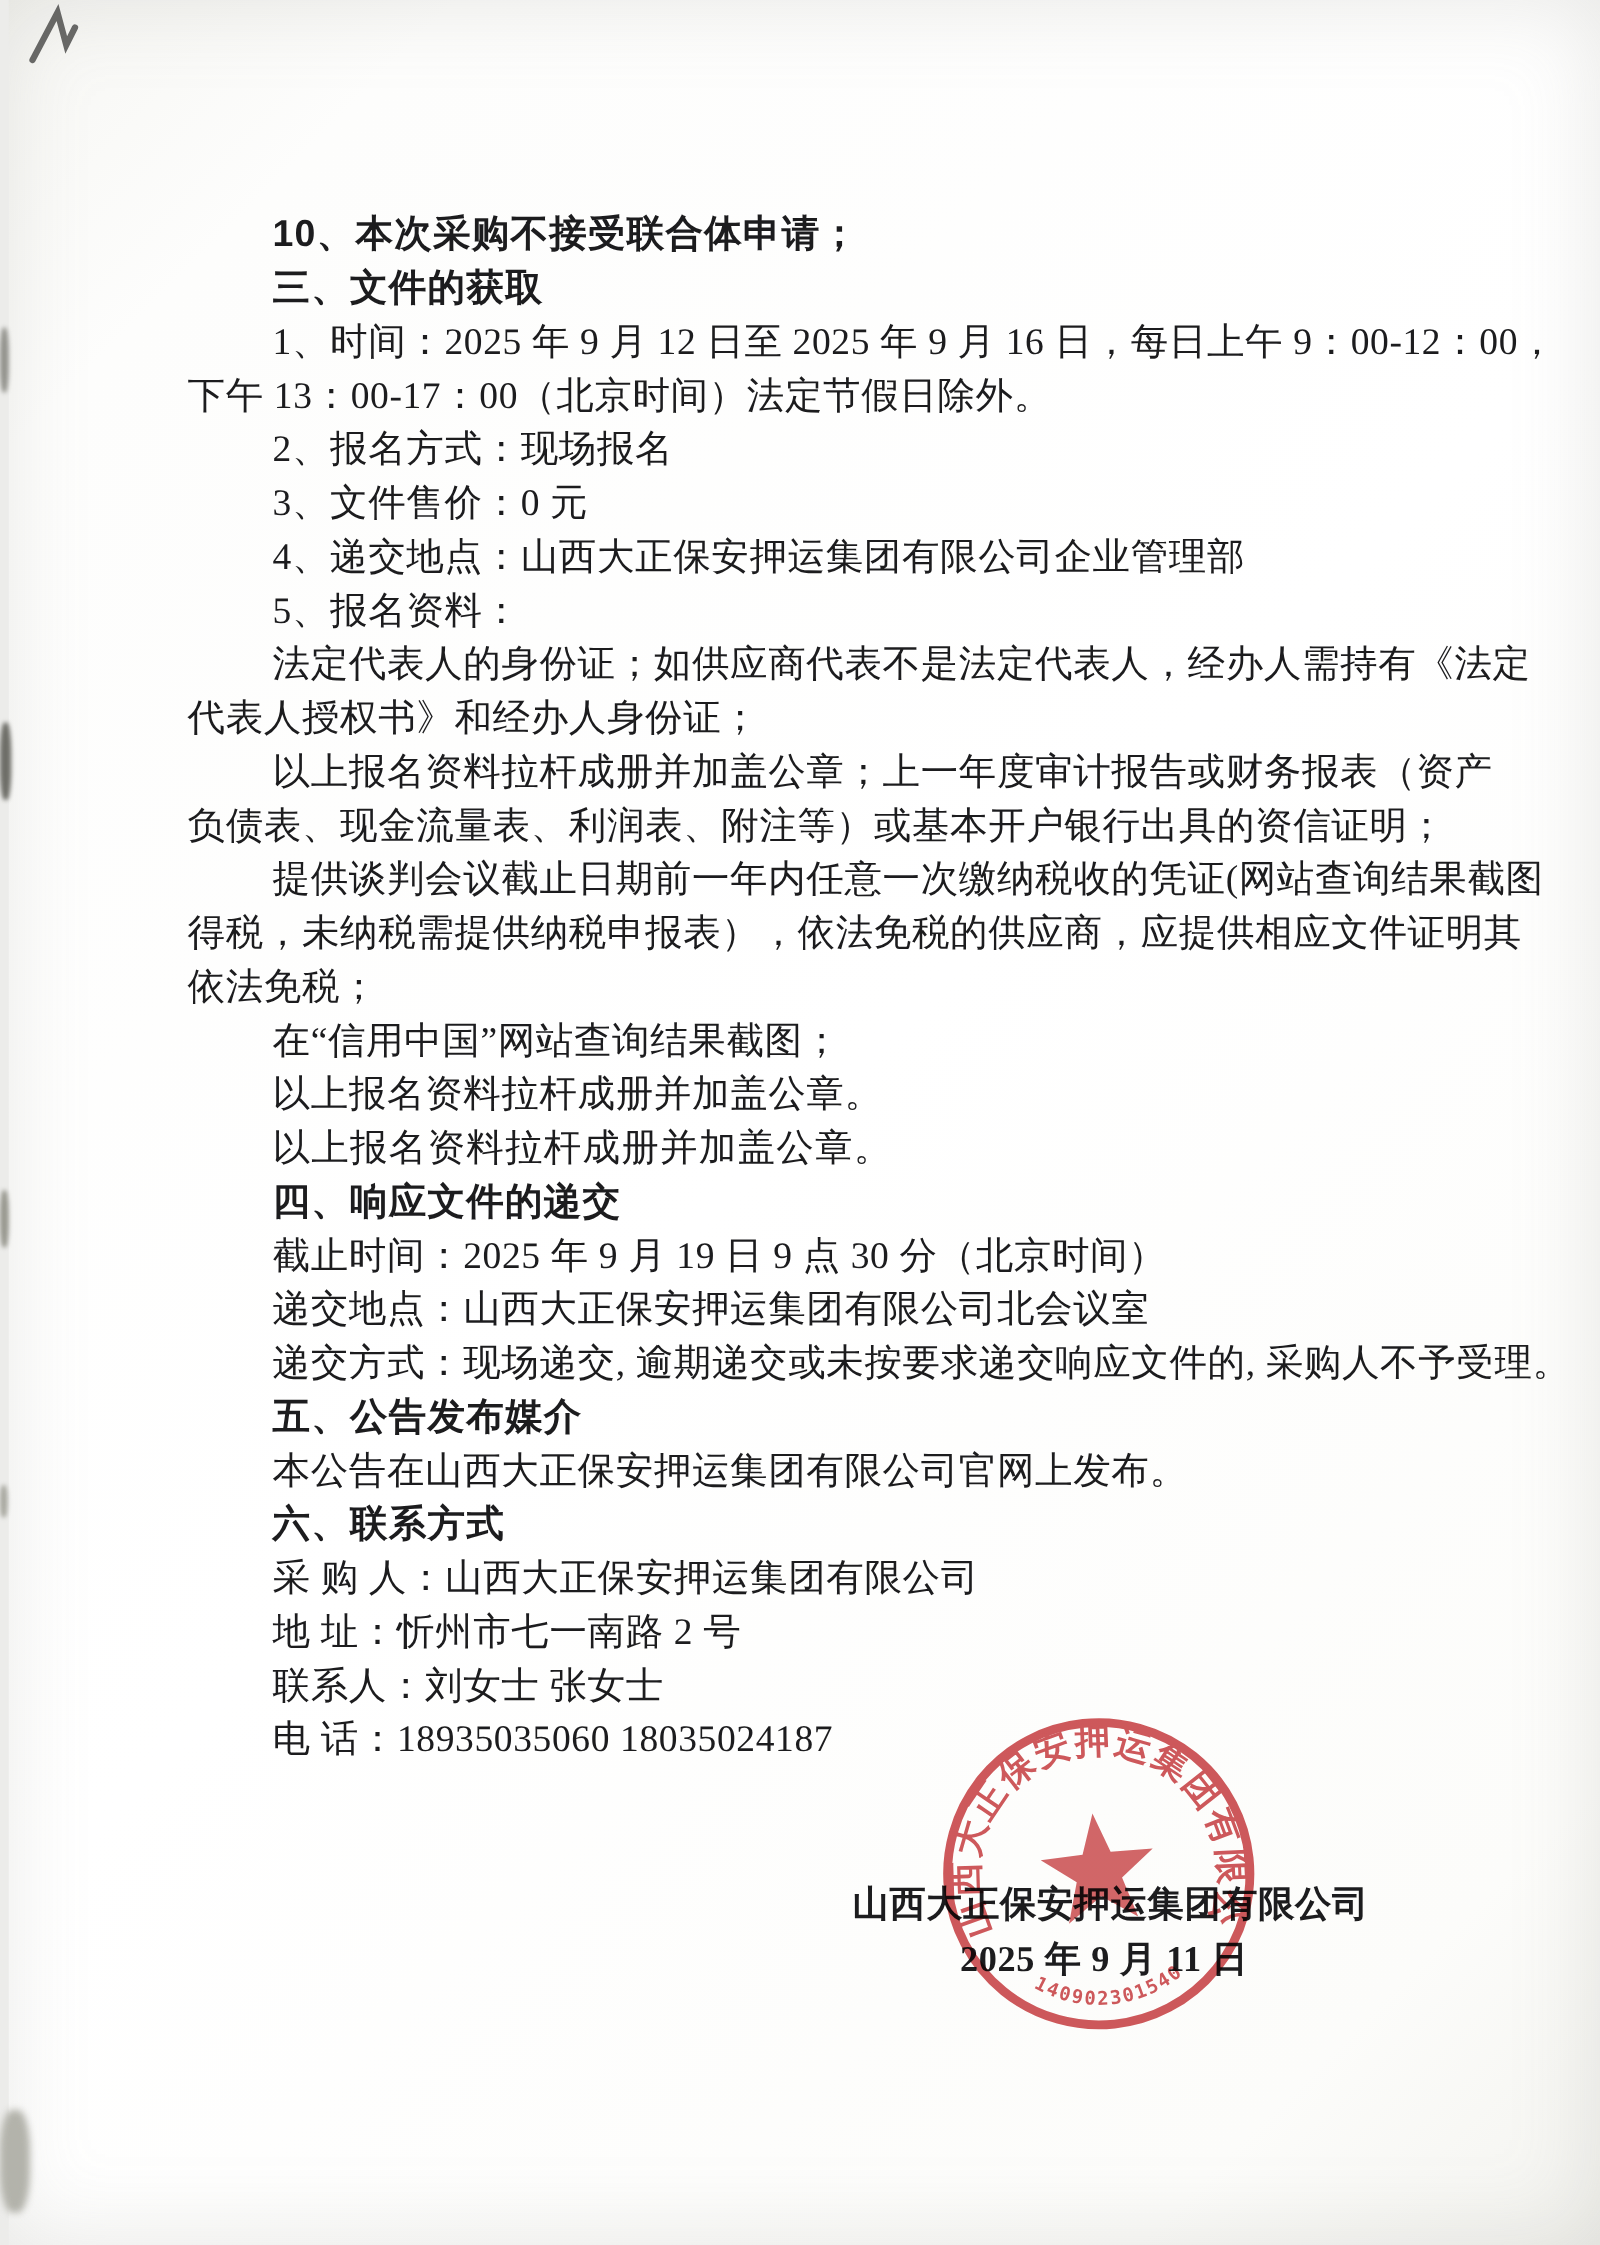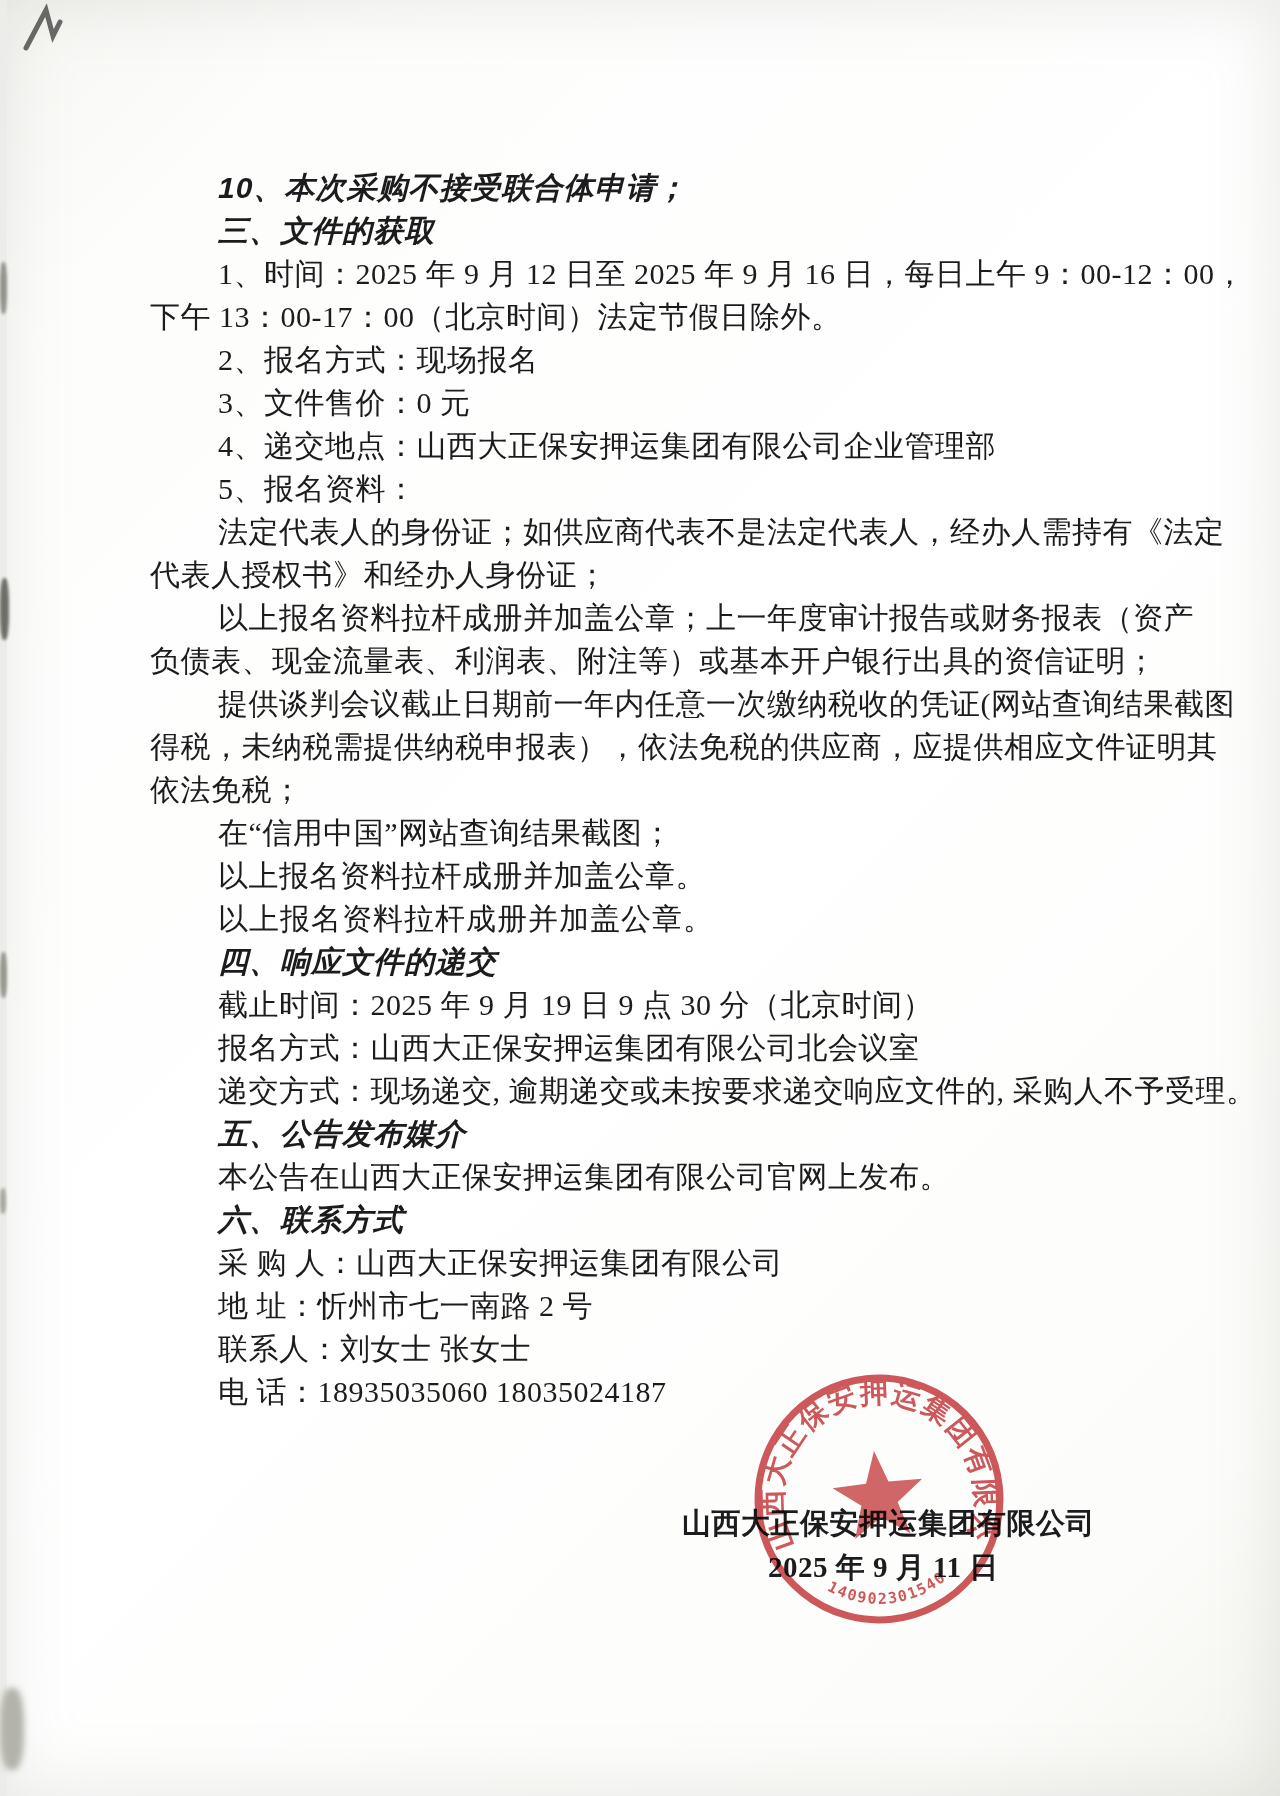--- a/index.html
+++ b/index.html
@@ -30,21 +30,21 @@
     position:absolute;left:150px;top:166px;width:965px;
     font-size:30px;color:#1c1c1e;letter-spacing:.5px;
   }
   .doc .line{
     display:block;height:43px;line-height:43px;white-space:nowrap;
     font-weight:400;
   }
   .doc .line.indent{padding-left:68px;}
   .doc .line.heading{
     font-family:"Liberation Sans","DejaVu Sans",sans-serif;
-    font-weight:700;letter-spacing:1px;font-style:italic;
+    font-weight:700;letter-spacing:1px;
   }
   .doc .line.bold{font-weight:400;letter-spacing:1px;}
 
   .sig{
     position:absolute;color:#1c1c1e;white-space:nowrap;
     font-size:29px;font-weight:600;letter-spacing:.5px;
   }
   .sig.company{left:682px;top:1504px;}
   .sig.date{left:768px;top:1548px;}
 
@@ -96,21 +96,21 @@
       <div class="line body indent">以上报名资料拉杆成册并加盖公章；上一年度审计报告或财务报表（资产</div>
       <div class="line body">负债表、现金流量表、利润表、附注等）或基本开户银行出具的资信证明；</div>
       <div class="line body indent">提供谈判会议截止日期前一年内任意一次缴纳税收的凭证(网站查询结果截图</div>
       <div class="line body">得税，未纳税需提供纳税申报表），依法免税的供应商，应提供相应文件证明其</div>
       <div class="line body">依法免税；</div>
       <div class="line body indent">在“信用中国”网站查询结果截图；</div>
       <div class="line body indent">以上报名资料拉杆成册并加盖公章。</div>
       <div class="line bold indent">以上报名资料拉杆成册并加盖公章。</div>
       <div class="line heading indent">四、响应文件的递交</div>
       <div class="line body indent">截止时间：2025 年 9 月 19 日 9 点 30 分（北京时间）</div>
-      <div class="line body indent">报名方式：山西大正保安押运集团有限公司北会议室</div>
+      <div class="line body indent">递交地点：山西大正保安押运集团有限公司北会议室</div>
       <div class="line body indent">递交方式：现场递交, 逾期递交或未按要求递交响应文件的, 采购人不予受理。</div>
       <div class="line heading indent">五、公告发布媒介</div>
       <div class="line body indent">本公告在山西大正保安押运集团有限公司官网上发布。</div>
       <div class="line heading indent">六、联系方式</div>
       <div class="line body indent">采 购 人：山西大正保安押运集团有限公司</div>
       <div class="line body indent">地      址：忻州市七一南路 2 号</div>
       <div class="line body indent">联系人：刘女士   张女士</div>
       <div class="line body indent">电   话：18935035060     18035024187</div>
     </div>
 

